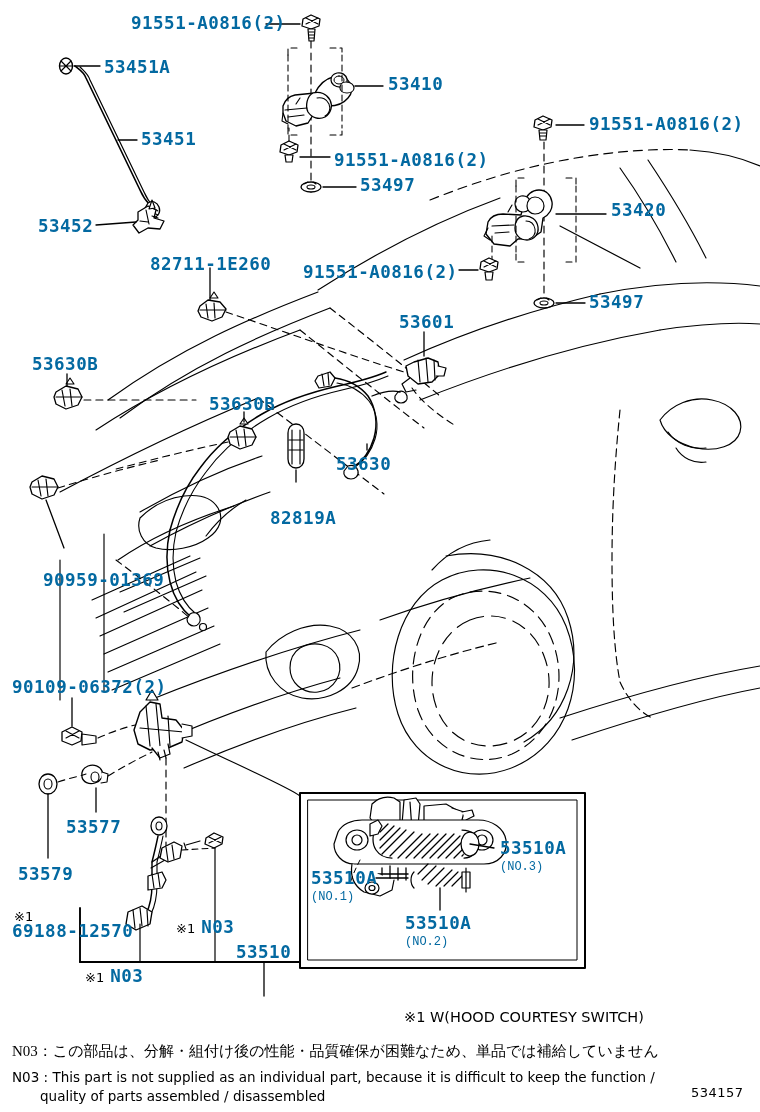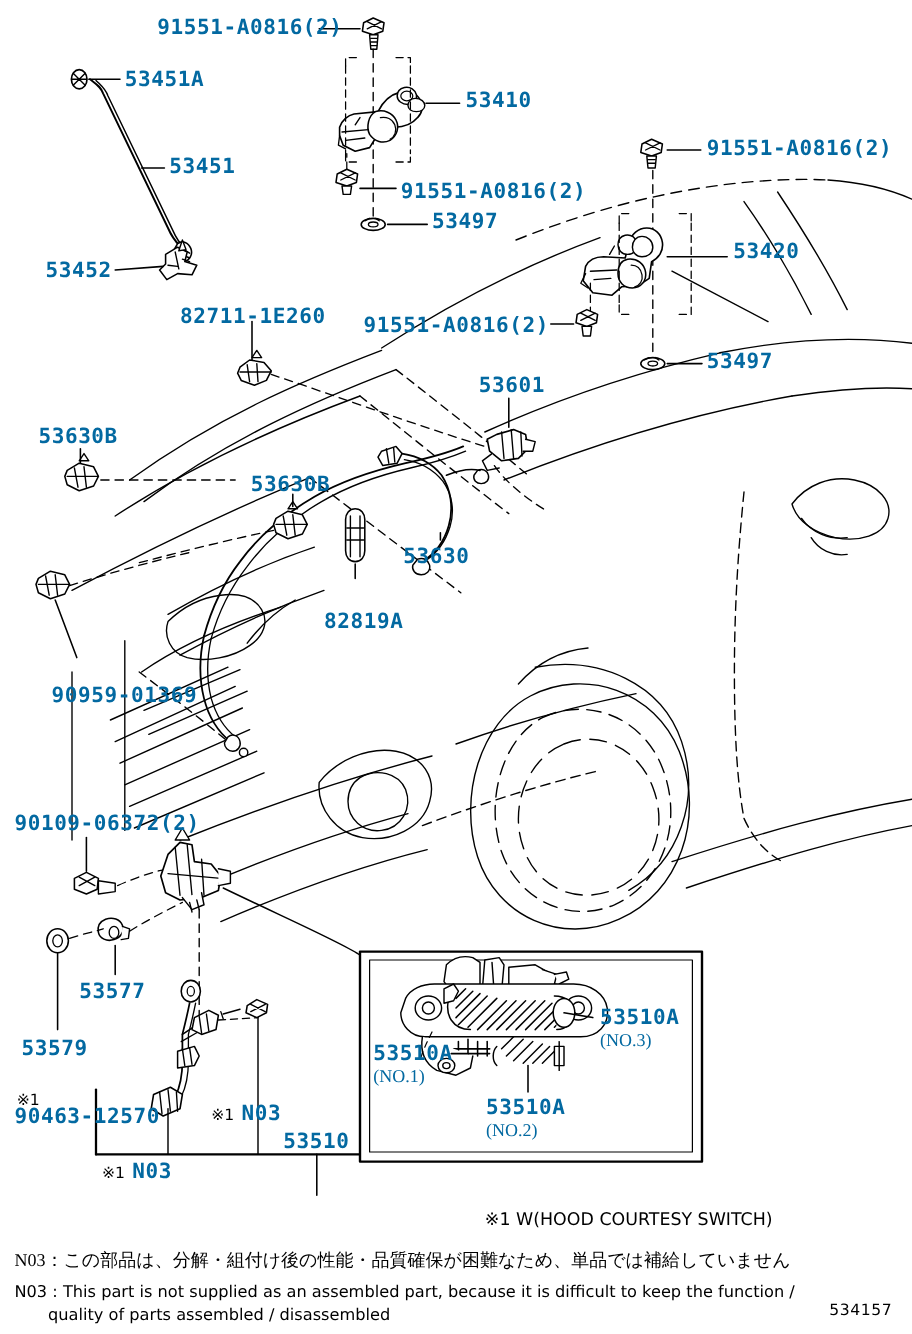--- a/index.html
+++ b/index.html
@@ -9,22 +9,22 @@
     color:#000;
   }
   #canvas{position:absolute;inset:0;width:760px;height:1112px;}
   .lbl{
     position:absolute;white-space:nowrap;
     font-family:"DejaVu Sans Mono","Liberation Mono",monospace;
     font-weight:bold;font-size:17.5px;letter-spacing:0.5px;
     line-height:1;color:#0369a1;
   }
   .lbl.sub{
-    font-family:Liberation Serif, serif;
-    font-weight:normal;font-size:15px;letter-spacing:0;
+    font-family:Liberation Mono, monospace;
+    font-weight:normal;font-size:12px;letter-spacing:0;
   }
   .note{
     position:absolute;white-space:nowrap;
     font-family:"DejaVu Sans","Liberation Sans",sans-serif;
     font-size:14.5px;color:#000;line-height:1.25;
   }
   .note.jp{font-size:15px;font-family:Liberation Serif, serif;}
   .note.small{font-size:13.5px;}
   .dnum{
     position:absolute;
@@ -442,21 +442,21 @@
     <div class="lbl" style="left: 589px; top: 294px;">53497</div>
     <div class="lbl" style="left: 399px; top: 314px;">53601</div>
     <div class="lbl" style="left: 32px; top: 356px;">53630B</div>
     <div class="lbl" style="left: 209px; top: 396px;">53630B</div>
     <div class="lbl" style="left: 336px; top: 456px;">53630</div>
     <div class="lbl" style="left: 270px; top: 486px; margin-top: 24px;">82819A</div>
     <div class="lbl" style="left: 10px; top: 572px; margin-left: 33px;">90959-01369</div>
     <div class="lbl" style="left: 12px; top: 679px;">90109-06372(2)</div>
     <div class="lbl" style="left: 66px; top: 819px;">53577</div>
     <div class="lbl" style="left: 18px; top: 866px;">53579</div>
-    <div class="lbl" style="left: 12px; top: 923px;">90463-12570</div>
+    <div class="lbl" style="left: 12px; top: 923px;">69188-12570</div>
     <div class="lbl" style="left: 236px; top: 944px;">53510</div>
   </div>
 <div id="inset-layer">
     <div style="position: absolute; left: 500px; top: 840px;">
       <div class="lbl" style="position: static;">53510A</div>
       <div class="lbl sub" style="position: static; margin-top: 3px;">(NO.3)</div>
     </div>
     <div style="position: absolute; left: 311px; top: 870px;">
       <div class="lbl" style="position: static;">53510A</div>
       <div class="lbl sub" style="position: static; margin-top: 3px;">(NO.1)</div>
@@ -469,17 +469,17 @@
 <div id="markers-layer">
     <div style="position: absolute; left: 176px; top: 918px; white-space: nowrap;"><span class="star">※1</span><span class="lbl" style="position: static; margin-left: 6px;">N03</span></div>
     <div style="position: absolute; left: 85px; top: 967px; white-space: nowrap;"><span class="star">※1</span><span class="lbl" style="position: static; margin-left: 6px;">N03</span></div>
     <div style="position: absolute; left: 14px; top: 906px; white-space: nowrap;"><span class="star">※1</span></div>
   </div>
 
 <div class="note" style="left:404px; top:1008px;">※1 W(HOOD COURTESY SWITCH)</div>
 
 <div class="note jp" style="left:12px; top:1042px;">N03：この部品は、分解・組付け後の性能・品質確保が困難なため、単品では補給していません</div>
 
-<div class="note small" style="left:12px; top:1069px;">N03 : This part is not supplied as an assembled part, because it is difficult to keep the function /</div>
+<div class="note small" style="left:12px; top:1069px;">N03 : This part is not supplied as an individual part, because it is difficult to keep the function /</div>
 
 <div class="note small" style="left:40px; top:1088px;">quality of parts assembled / disassembled</div>
 
 <div class="dnum" style="left:691px; top:1085px;">534157</div>
 
 </body></html>

